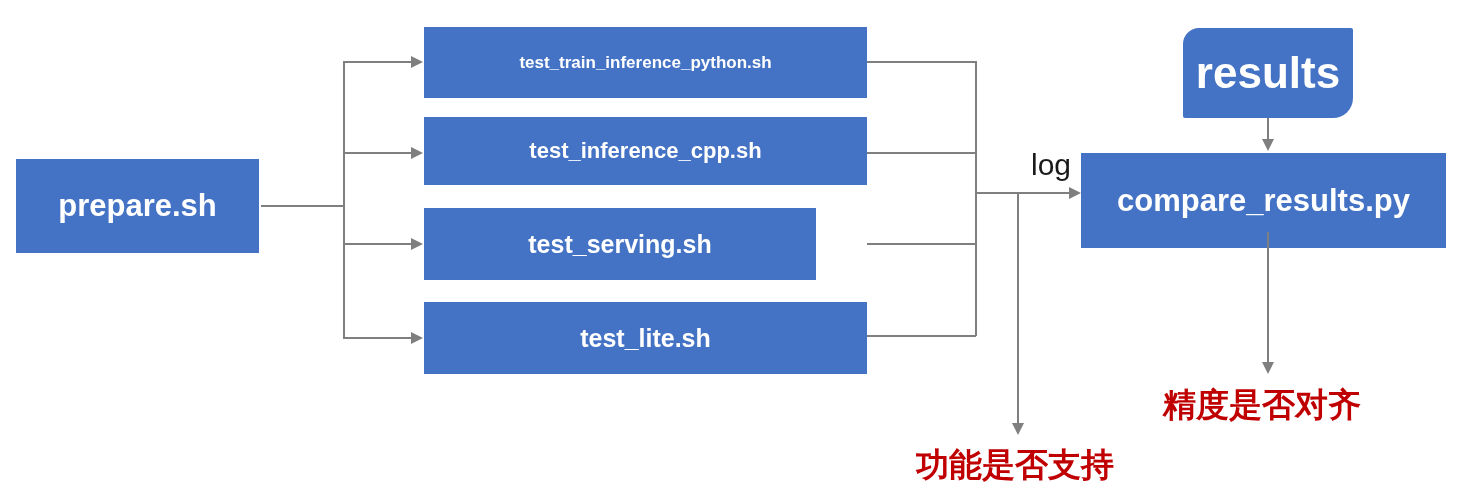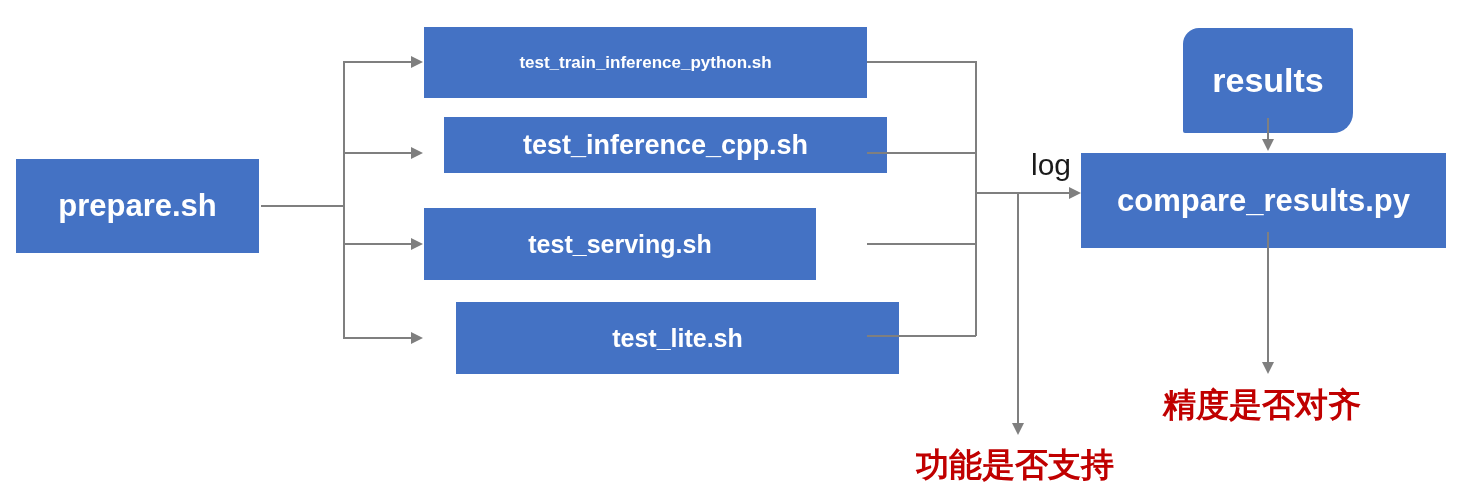--- a/index.html
+++ b/index.html
@@ -63,29 +63,29 @@
 </style>
 </head>
 <body>
 
 <div class="canvas">
 
   <div class="node process" style="left:16px;top:159px;width:243px;height:94px;font-size:31px;">prepare.sh</div>
 
   <div class="node process" style="left:424px;top:27px;width:443px;height:71px;font-size:17px;">test_train_inference_python.sh</div>
 
-  <div class="node process" style="left:444px;top:117px;width:443px;height:56px;font-size:27px;">test_inference_cpp.sh</div>
+  <div class="node process" style="left:424px;top:117px;width:443px;height:68px;font-size:22px;">test_inference_cpp.sh</div>
 
   <div class="node process" style="left:424px;top:208px;width:392px;height:72px;font-size:25px;">test_serving.sh</div>
 
-  <div class="node process" style="left:424px;top:302px;width:443px;height:72px;font-size:25px;margin-left:32px;">test_lite.sh</div>
+  <div class="node process" style="left:424px;top:302px;width:443px;height:72px;font-size:25px;">test_lite.sh</div>
 
   <div class="node process" style="left:1081px;top:153px;width:365px;height:95px;font-size:31px;">compare_results.py</div>
 
-  <div class="node results-shape" style="left:1183px;top:28px;width:170px;height:105px;font-size:34px;">results</div>
+  <div class="node results-shape" style="left:1183px;top:28px;width:170px;height:90px;font-size:44px;">results</div>
 
   <div class="h-line" style="left:261px;top:205px;width:82px;"></div>
   <div class="v-line" style="left:343px;top:61px;height:277px;"></div>
 
   <div class="h-line" style="left:343px;top:61px;width:69px;"></div>
   <div class="arrow-right" style="left:411px;top:56px;"></div>
 
   <div class="h-line" style="left:343px;top:152px;width:69px;"></div>
   <div class="arrow-right" style="left:411px;top:147px;"></div>
 

